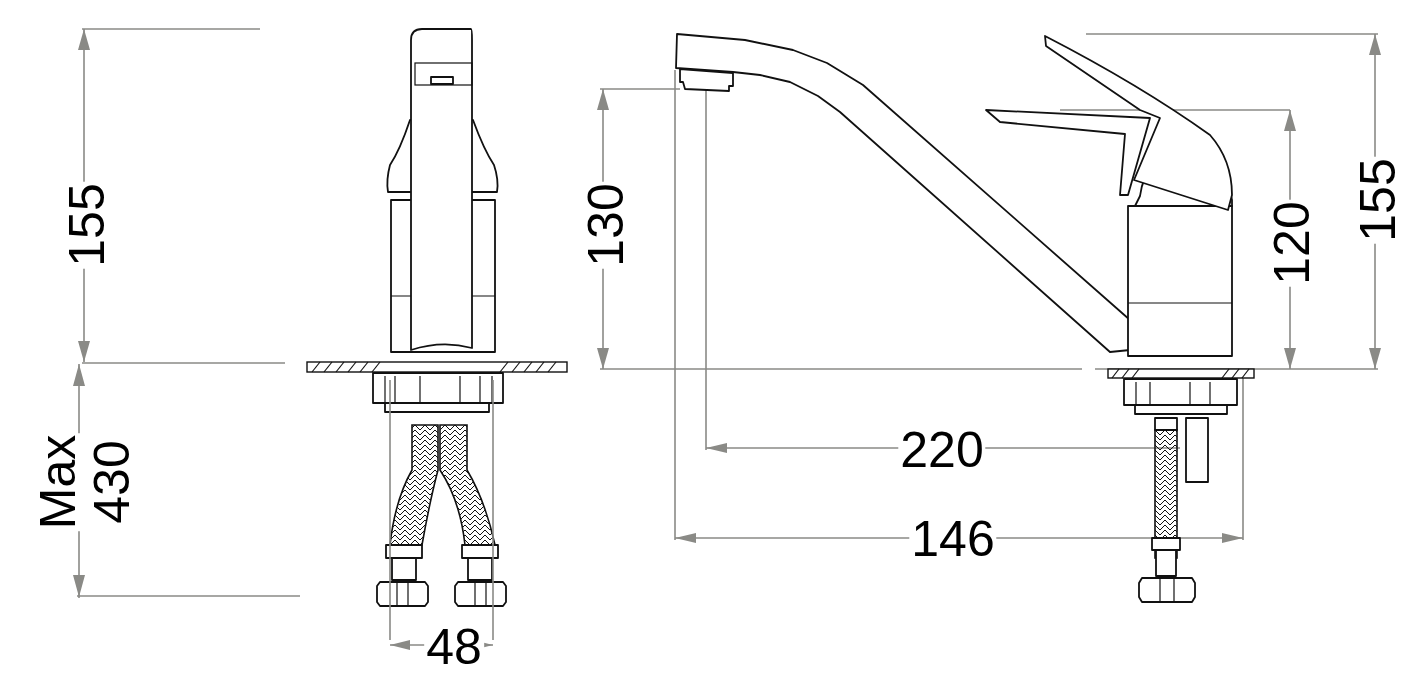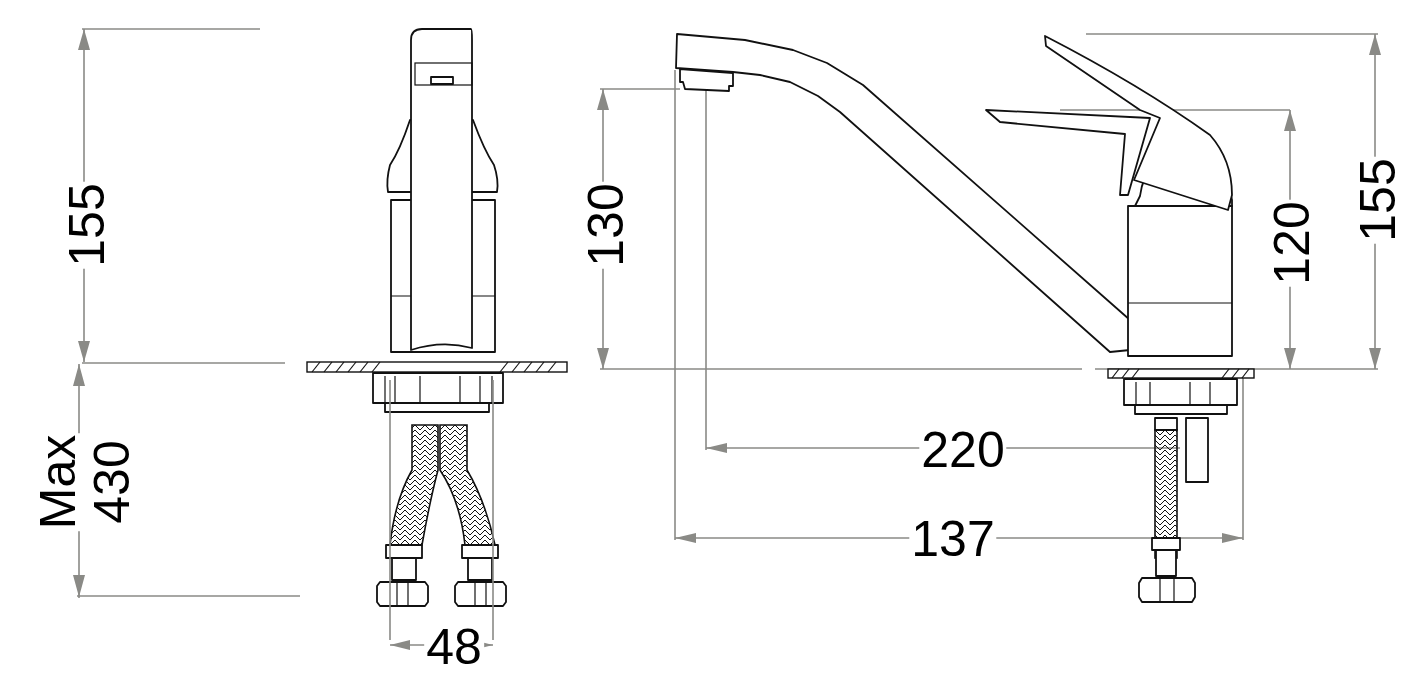--- a/index.html
+++ b/index.html
@@ -169,16 +169,16 @@
     <line class="thin" x1="1160" y1="578" x2="1160" y2="602"></line>
       <line class="thin" x1="1174" y1="578" x2="1174" y2="602"></line>
   </g>
 </svg>
 
 <div class="lbl rot" style="left:87px; top:225px;">155</div>
 <div class="lbl rot" style="left:58px; top:482px;">Max</div>
 <div class="lbl rot" style="left:112px; top:482px;">430</div>
 <div class="lbl hz" style="left:454px; top:647px;">48</div>
 <div class="lbl rot" style="left:606px; top:225px;">130</div>
-<div class="lbl hz" style="left:942px; top:450px;margin-left:21px;">220</div>
-<div class="lbl hz" style="left:953px; top:539px;">137</div>
+<div class="lbl hz" style="left:942px; top:450px;">220</div>
+<div class="lbl hz" style="left:953px; top:539px;">146</div>
 <div class="lbl rot" style="left:1292px; top:243px;">120</div>
 <div class="lbl rot" style="left:1378px; top:200px;">155</div>
 
 </body></html>

